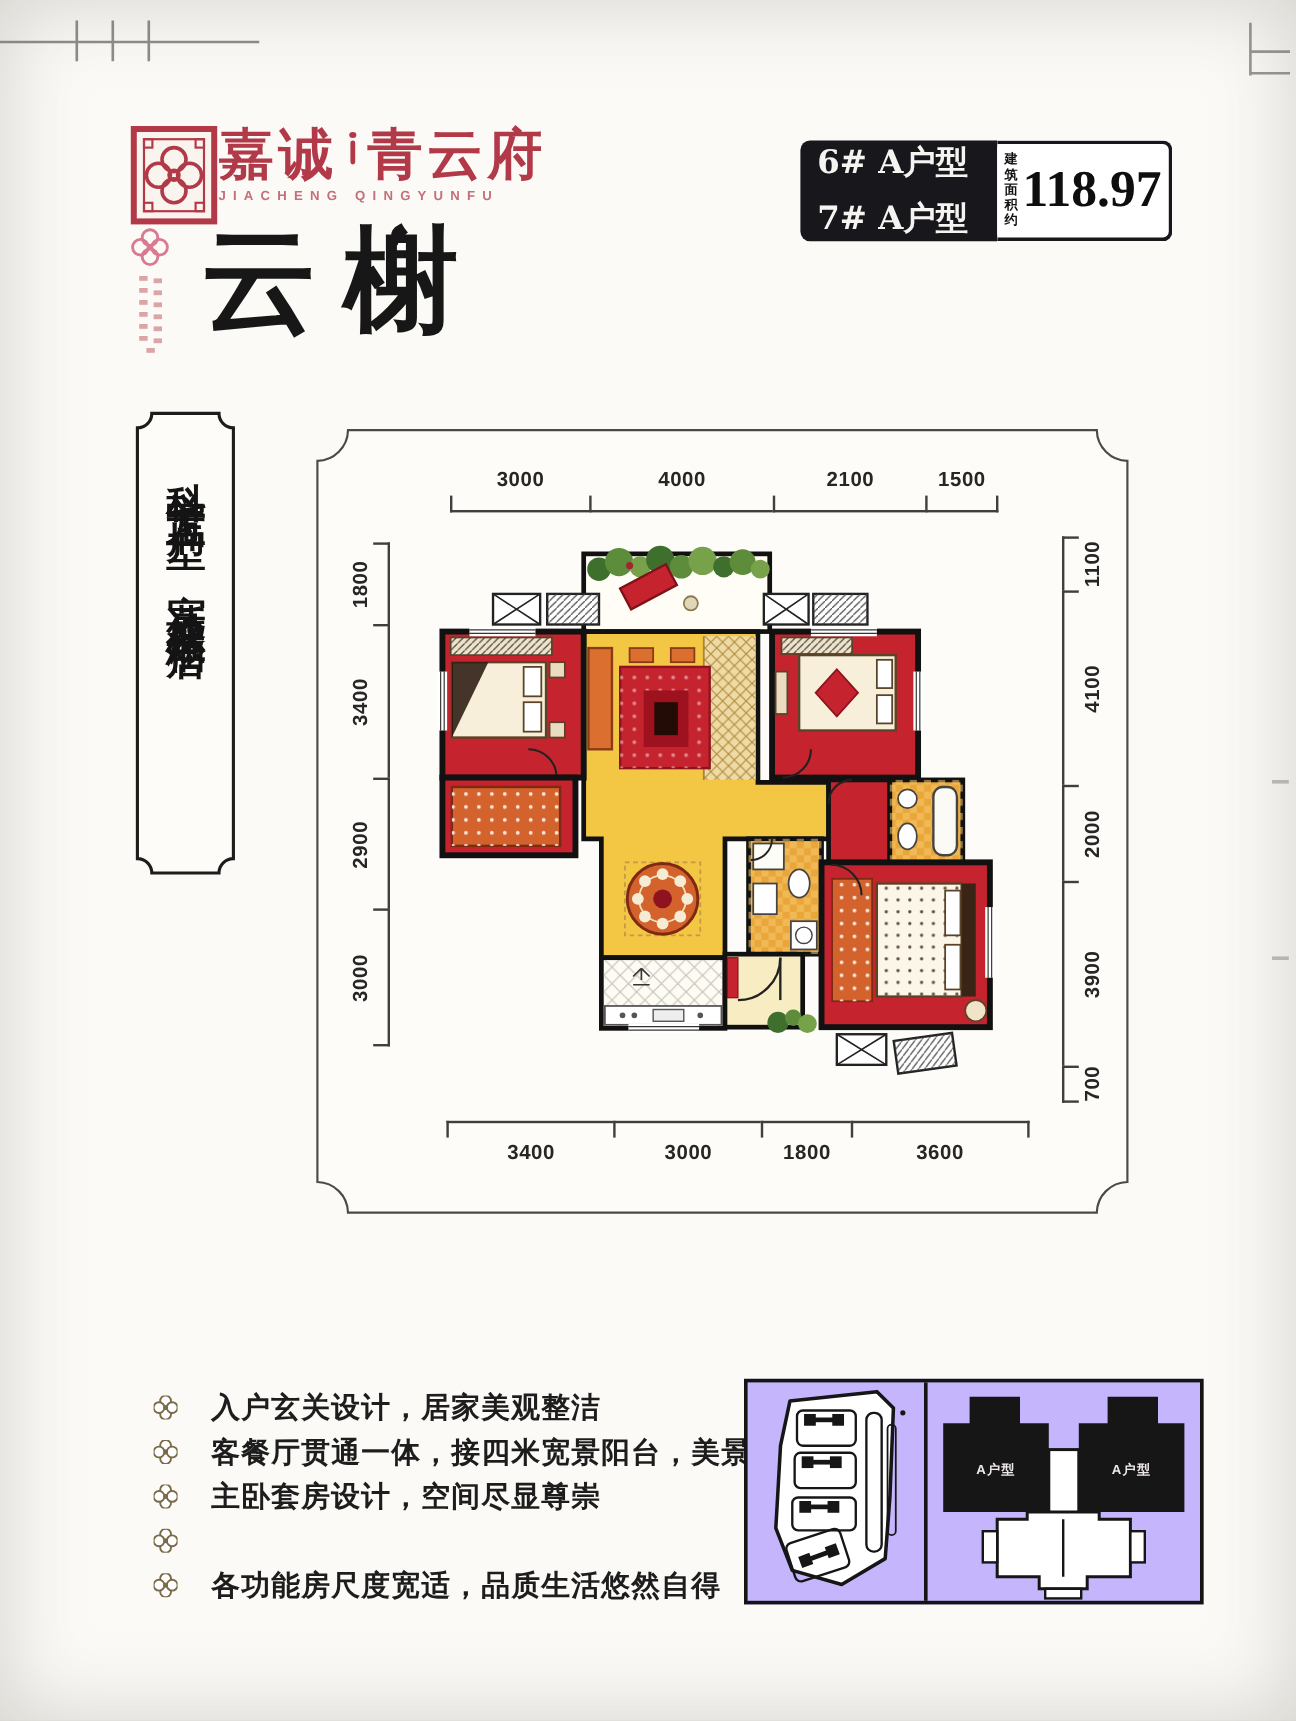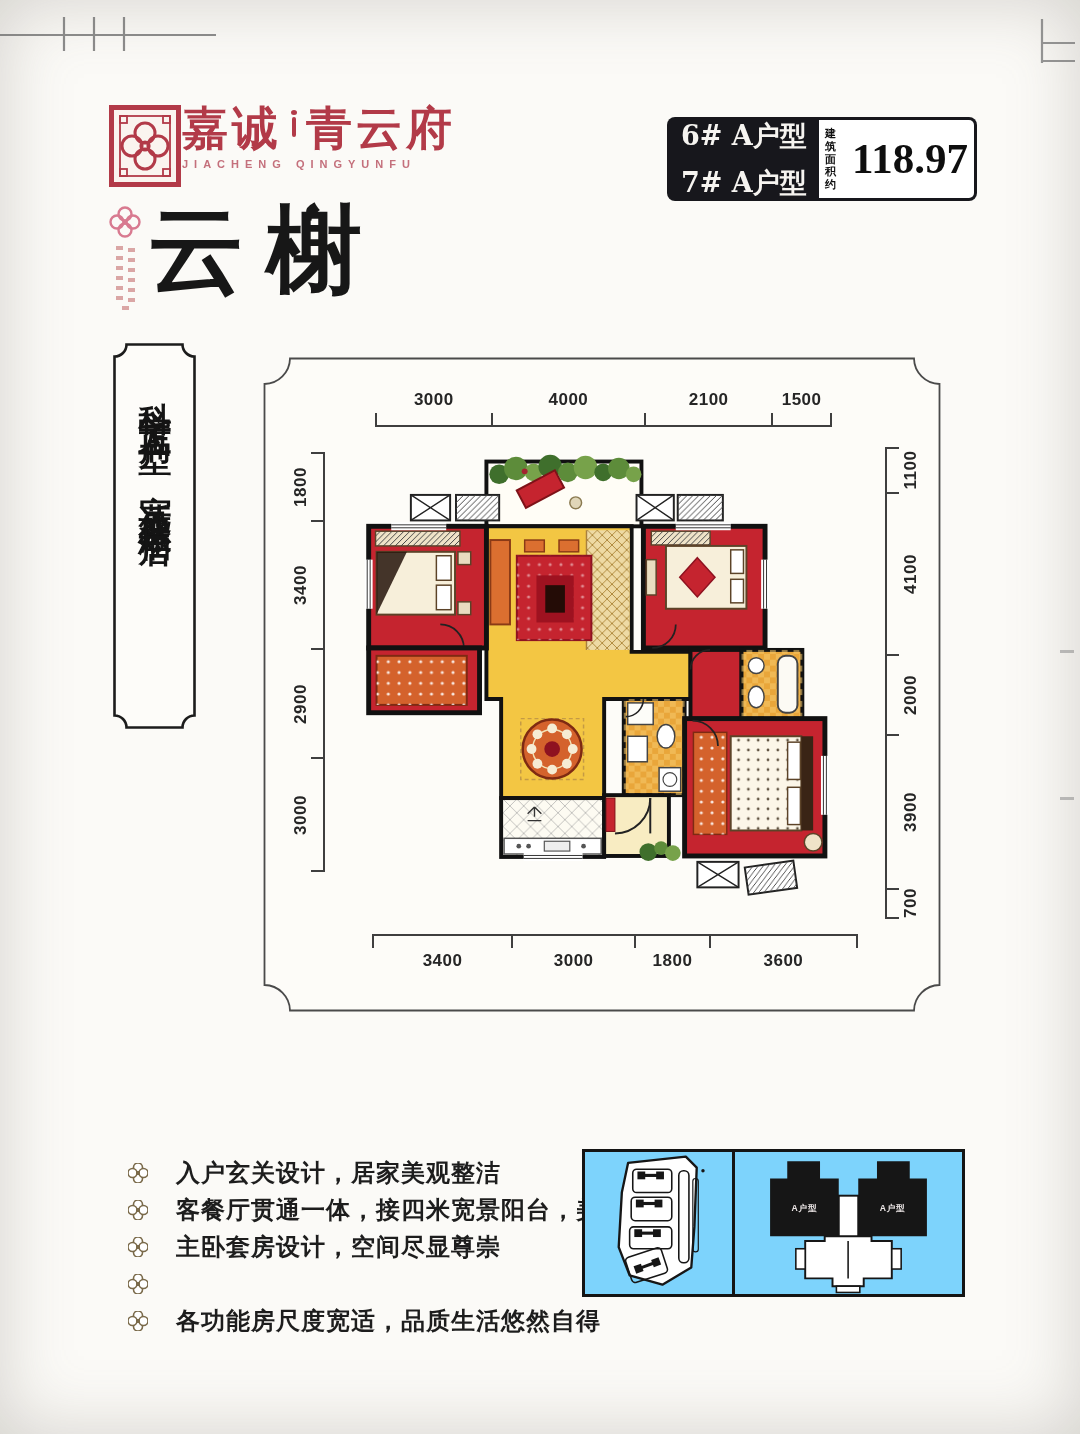--- a/index.html
+++ b/index.html
@@ -19,27 +19,27 @@
   .brand-sep { width:4px; height:20px; margin-top:14px; background:#b23a48; border-radius:2px; position:relative; }
   .brand-sep:before { content:""; position:absolute; top:-7px; left:-1px; width:6px; height:5px; background:#b23a48; border-radius:50%; }
   .brand-en { margin-top:4px; font-size:11px; font-weight:600; letter-spacing:6px; color:#c4707c; }
 
   .spec-box { position:absolute; left:667px; top:117px; width:310px; height:84px; display:flex; }
   .spec-left { width:152px; background:#17171c; color:#f6f4f0; border-radius:8px 0 0 8px;
                display:flex; flex-direction:column; justify-content:center; padding-left:14px; gap:15px;
                font-family:"DejaVu Serif", serif; font-weight:700; font-size:27px; line-height:1.15; }
   .spec-right { flex:1; background:#fff; border:3px solid #17171c; border-left:none; border-radius:0 8px 8px 0;
                 display:flex; flex-direction:column; justify-content:center; padding:1px 6px; }
-  .area-row { display:flex; align-items:center; justify-content:center; gap:16px; }
+  .area-row { display:flex; align-items:center; justify-content:center; gap:4px; }
   .area-labels { display:flex; flex-direction:column; font-size:11px; font-weight:700; line-height:1.15; color:#111; }
   .area-value { font-family:"Liberation Serif", serif; font-weight:700; font-size:43px; line-height:1; color:#0e0e0e; }
   .layout-row { text-align:center; font-family:"DejaVu Serif", serif; font-weight:800; font-size:24px; color:#0e0e0e; margin-top:1px; }
 
   
-  .title-block { position:absolute; left:104px; top:202px; display:flex; gap:2px;justify-content:space-between; }
+  .title-block { position:absolute; left:104px; top:186px; display:flex; gap:22px;justify-content:space-between; }
   .page-title { margin:0; font-family:"DejaVu Serif", serif; font-weight:900; font-size:96px; line-height:1;
                 letter-spacing:22px; color:#171717; }
 
   
   .banner { position:absolute; left:112px; top:342px; width:85px; height:388px; }
   .banner svg.frame { position:absolute; inset:0; }
   .banner-text { position:absolute; top:34px; left:50%; transform:translateX(-50%);
                  writing-mode:vertical-rl; text-orientation:upright;
                  font-weight:800; font-size:33px; letter-spacing:8px; color:#141414; white-space:nowrap; }
   .banner-text span + span { padding-block-start:36px; }
@@ -72,21 +72,21 @@
   .dims-right .dim-num { position:absolute; top:50%; left:100%; width:64px; margin-left:-20px; text-align:center;
                          transform:translateY(-50%) rotate(-90deg); }
 
   
   .features { position:absolute; left:126px; top:1152px; list-style:none; margin:2px; padding:0;text-align:right; }
   .features li { display:flex; align-items:center; gap:28px; height:37px; }
   .features .f-text { font-size:24px; font-weight:700; color:#1d1d1d; letter-spacing:1px; }
   .features svg { flex:none; }
 
   
-  .diagrams { position:absolute; left:582px; top:1149px; width:383px; height:148px; background:#7dd3fc;
+  .diagrams { position:absolute; left:620px; top:1149px; width:383px; height:188px; background:#c4b5fd;
               border:3px solid #141414; display:flex; box-sizing:border-box; }
   .site-panel { width:150px; border-right:3px solid #141414; box-sizing:border-box; }
   .key-panel { flex:1; }
   .site-panel svg, .key-panel svg { display:block; width:100%; height:100%; }
   .kp-label { font-size:11px; font-weight:600; fill:#efe9e9; letter-spacing:1px; }
 </style>
 </head>
 <body>
 
 <div class="page">

